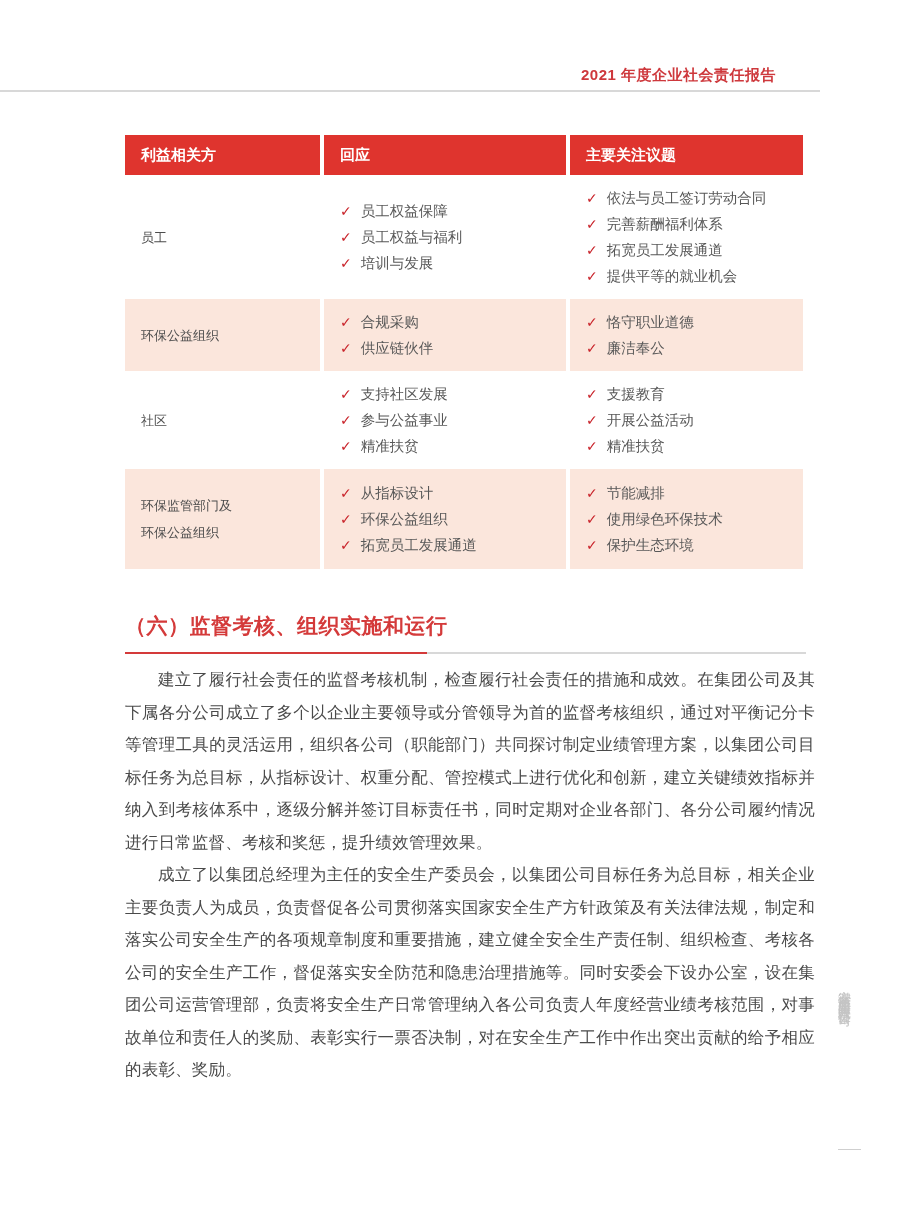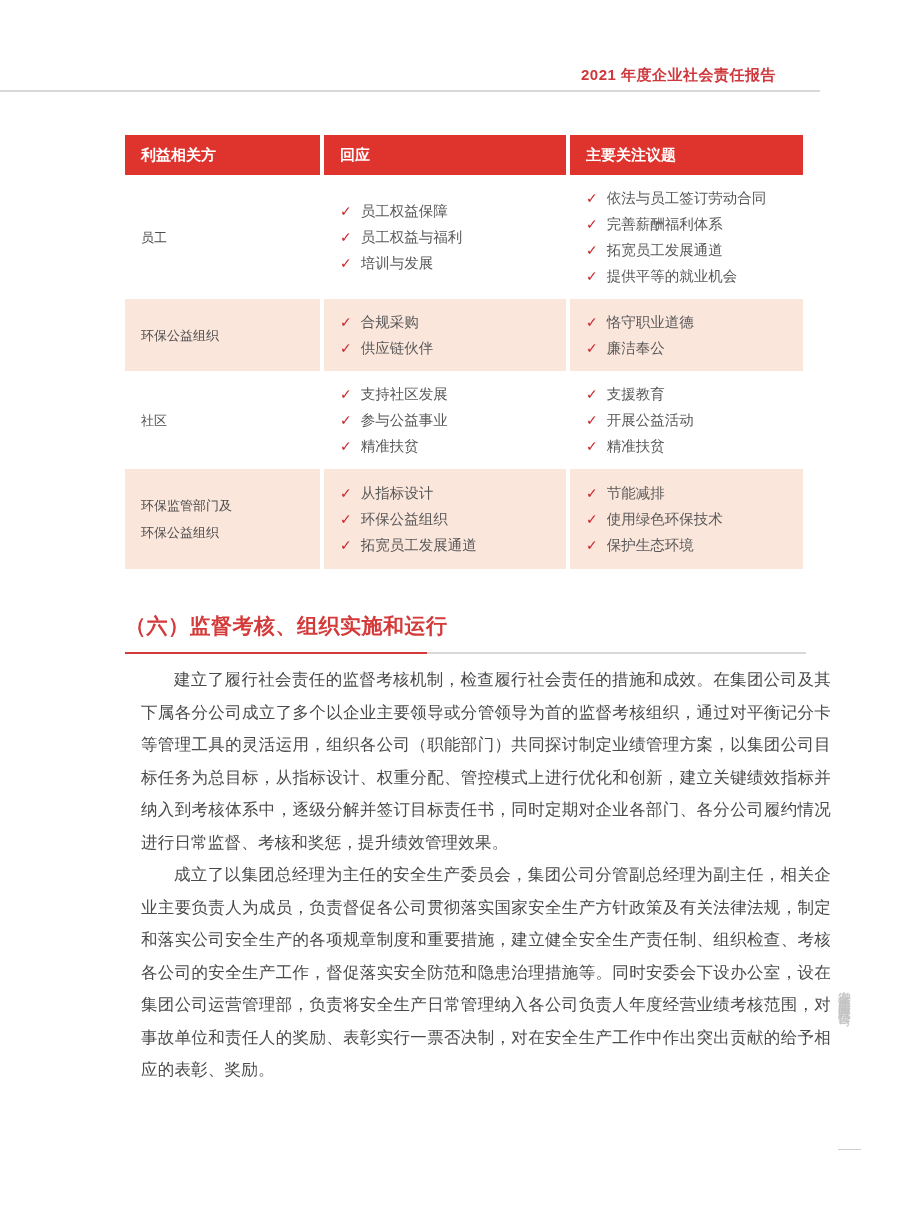--- a/index.html
+++ b/index.html
@@ -74,21 +74,21 @@
   .section-block{position:absolute;left:125px;top:612px;width:681px;}
   .section-heading{
     font-size:21px;font-weight:bold;
     color:#d43a3a;letter-spacing:.5px;
   }
   .section-rule{margin-top:12px;height:2px;background:var(--rule-gray);position:relative;}
   .section-rule-red{position:absolute;left:0;top:0;height:2px;width:302px;background:#d43a3a;}
 
   
   .body-copy{
-    position:absolute;left:141px;top:663px;width:690px;
+    position:absolute;left:125px;top:663px;width:690px;
   }
   .body-copy p{
     font-size:16.5px;line-height:32.5px;
     color:var(--body-text);
     text-align:justify;text-indent:2em;
     letter-spacing:.2px;
   }
 
   
   .side-company{
@@ -273,20 +273,20 @@
 
   <div class="section-block">
     <h2 class="section-heading">（六）监督考核、组织实施和运行</h2>
     <div class="section-rule">
       <div class="section-rule-red"></div>
     </div>
   </div>
 
   <div class="body-copy">
       <p>建立了履行社会责任的监督考核机制，检查履行社会责任的措施和成效。在集团公司及其下属各分公司成立了多个以企业主要领导或分管领导为首的监督考核组织，通过对平衡记分卡等管理工具的灵活运用，组织各公司（职能部门）共同探讨制定业绩管理方案，以集团公司目标任务为总目标，从指标设计、权重分配、管控模式上进行优化和创新，建立关键绩效指标并纳入到考核体系中，逐级分解并签订目标责任书，同时定期对企业各部门、各分公司履约情况进行日常监督、考核和奖惩，提升绩效管理效果。</p>
-      <p>成立了以集团总经理为主任的安全生产委员会，集团公司分管副总经理为副主任，相关企业主要负责人为成员，负责督促各公司贯彻落实国家安全生产方针政策及有关法律法规，制定和落实公司安全生产的各项规章制度和重要措施，建立健全安全生产责任制、组织检查、考核各公司的安全生产工作，督促落实安全防范和隐患治理措施等。同时安委会下设办公室，设在集团公司运营管理部，负责将安全生产日常管理纳入各公司负责人年度经营业绩考核范围，对事故单位和责任人的奖励、表彰实行一票否决制，对在安全生产工作中作出突出贡献的给予相应的表彰、奖励。</p>
+      <p>成立了以集团总经理为主任的安全生产委员会，以集团公司目标任务为总目标，相关企业主要负责人为成员，负责督促各公司贯彻落实国家安全生产方针政策及有关法律法规，制定和落实公司安全生产的各项规章制度和重要措施，建立健全安全生产责任制、组织检查、考核各公司的安全生产工作，督促落实安全防范和隐患治理措施等。同时安委会下设办公室，设在集团公司运营管理部，负责将安全生产日常管理纳入各公司负责人年度经营业绩考核范围，对事故单位和责任人的奖励、表彰实行一票否决制，对在安全生产工作中作出突出贡献的给予相应的表彰、奖励。</p>
     </div>
 
   <div class="side-company">安徽省旅游集团有限责任公司</div>
   <div class="footer-rule"></div>
   <div class="page-number">19</div>
 
 </div>
 
 </body></html>

